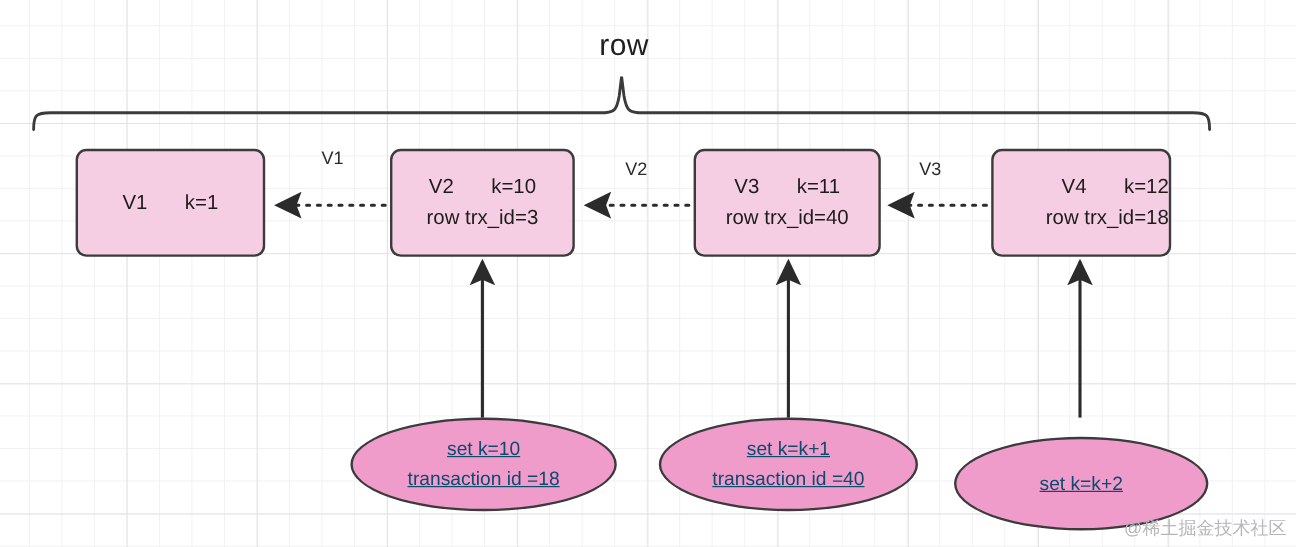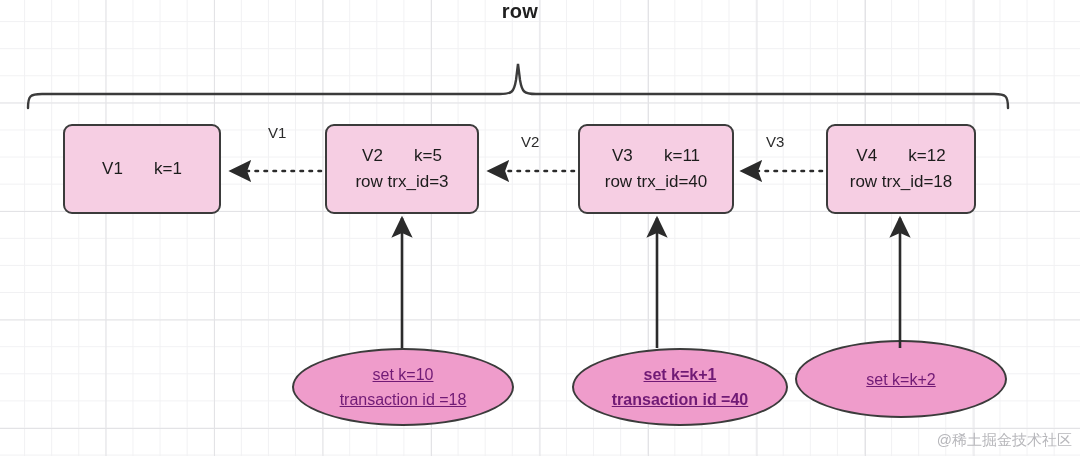--- a/index.html
+++ b/index.html
@@ -30,25 +30,25 @@
       108.5px 108.5px,
       27.1px 27.1px,
       27.1px 27.1px;
     background-position: -3px -6px, -3px -6px, -3px -6px, -3px -6px;
   }
 
   
   #title {
     position: absolute;
     left: 0;
-    top: 0;
+    top: 24px;
     width: 1040px;
     text-align: center;
-    font-size: 20px;
-    font-weight: bold;
+    font-size: 25px;
+    font-weight: normal;
     color: #1f1f1f;
     letter-spacing: 0.3px;
   }
 
   
   #brace {
     position: absolute;
     left: 20px;
     top: 58px;
   }
@@ -78,21 +78,21 @@
   .tellipse {
     position: absolute;
     box-sizing: border-box;
     background: #ef9ccb;
     border: 2.5px solid #3b3b3b;
     border-radius: 50%;
     display: flex;
     flex-direction: column;
     align-items: center;
     justify-content: center;
-    color: #701a75;
+    color: #0c4a6e;
     font-size: 16px;
     line-height: 25px;
     white-space: nowrap;
   }
   .tellipse span { text-decoration: underline; }
 
   
   .vlabel {
     position: absolute;
     font-size: 15px;
@@ -141,56 +141,56 @@
   <div class="vbox" style="left:63px; top:124px; width:158px; height:90px;">
     <div class="line1">
       <span class="vname">V1</span>
       <span class="kval">k=1</span>
     </div>
   </div>
 
   <div class="vbox" style="left:325px; top:124px; width:154px; height:90px;">
     <div class="line1">
       <span class="vname">V2</span>
-      <span class="kval">k=5</span>
+      <span class="kval">k=10</span>
     </div>
     <div class="line2">row trx_id=3</div>
   </div>
 
   <div class="vbox" style="left:578px; top:124px; width:156px; height:90px;">
     <div class="line1">
       <span class="vname">V3</span>
       <span class="kval">k=11</span>
     </div>
     <div class="line2">row trx_id=40</div>
   </div>
 
-  <div class="vbox" style="left:826px; top:124px; width:150px; height:90px;">
+  <div class="vbox" style="left:826px; top:124px; width:150px; height:90px;align-items:flex-end;">
     <div class="line1">
       <span class="vname">V4</span>
       <span class="kval">k=12</span>
     </div>
     <div class="line2">row trx_id=18</div>
   </div>
 
   <div class="vlabel" style="left:268px; top:124px;">V1</div>
   <div class="vlabel" style="left:521px; top:133px;">V2</div>
   <div class="vlabel" style="left:766px; top:133px;">V3</div>
 
   <div class="tellipse" style="left:292px; top:348px; width:222px; height:78px;">
     <span>set k=10</span>
     <span>transaction id =18</span>
   </div>
 
-  <div class="tellipse" style="left:572px; top:348px; width:216px; height:78px;font-weight:bold;">
+  <div class="tellipse" style="left:549px; top:348px; width:216px; height:78px;">
     <span>set k=k+1</span>
     <span>transaction id =40</span>
   </div>
 
-  <div class="tellipse" style="left:795px; top:340px; width:212px; height:78px;">
+  <div class="tellipse" style="left:795px; top:364px; width:212px; height:78px;">
     <span>set k=k+2</span>
   </div>
 
   <svg id="arrows" width="1080" height="456" viewBox="0 0 1080 456">
     <defs>
       <marker id="solidArrow" markerWidth="9" markerHeight="9" refX="7.6" refY="4.5" orient="auto" markerUnits="strokeWidth">
         <path d="M 0 0.4 L 8.5 4.5 L 0 8.6 L 1.8 4.5 Z" fill="#2b2b2b"></path>
       </marker>
       <marker id="dotArrow" markerWidth="9" markerHeight="9" refX="7.8" refY="4.5" orient="auto" markerUnits="strokeWidth">
         <path d="M 0 0.2 L 8.8 4.5 L 0 8.8 L 1.6 4.5 Z" fill="#2b2b2b"></path>

